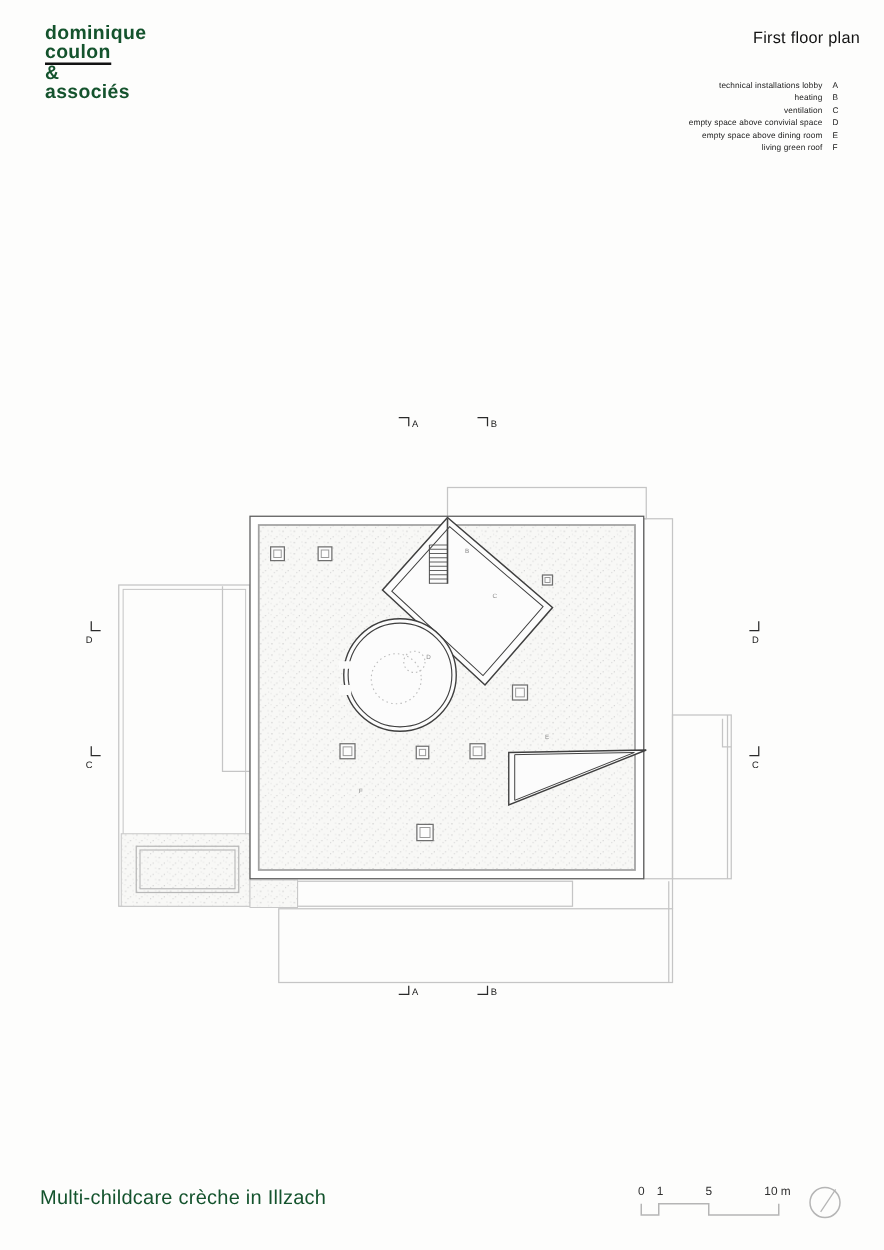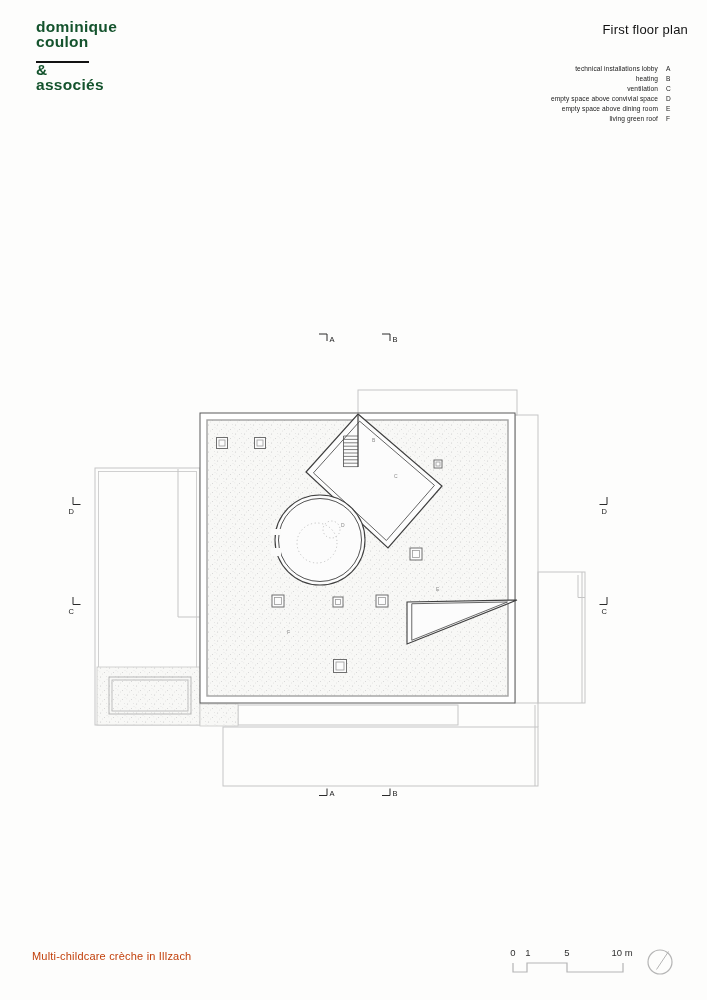--- a/index.html
+++ b/index.html
@@ -3,30 +3,30 @@
 <meta charset="utf-8">
 <style>
   html,body{margin:0;padding:0;}
   body{
     width:707px;height:1000px;position:relative;overflow:hidden;
     background:#fdfdfc;font-family:"Liberation Sans",sans-serif;color:#161616;
   }
   .abs{position:absolute;}
   
   .logo{left:36px;top:20px;font-weight:bold;font-size:15.5px;line-height:14.5px;letter-spacing:.3px;color:#14532d;}
-  .logo .ul{display:inline-block;border-bottom:2px solid #121212;padding-bottom:12px;}
+  .logo .ul{display:inline-block;border-bottom:2px solid #121212;padding-bottom:1px;}
   
   .hdr{right:19px;top:22px;text-align:right;}
   .hdr .ttl{font-size:13px;letter-spacing:.2px;color:#121212;}
   .legend{right:33px;top:64px;}
   .lrow{display:flex;justify-content:flex-end;align-items:baseline;gap:8px;
         font-size:6.6px;line-height:9.9px;color:#1a1a1a;letter-spacing:.1px;}
   .lkey{width:8px;text-align:left;}
   
-  .ftitle{left:32px;top:950px;font-size:11px;letter-spacing:.2px;color:#c2410c;}
+  .ftitle{left:32px;top:950px;font-size:16px;letter-spacing:.2px;color:#14532d;}
   svg text{font-family:"Liberation Sans",sans-serif;}
 </style>
 </head>
 <body>
 
 <div class="abs logo">
   <div>dominique</div>
   <div><span class="ul">coulon</span></div>
   <div>&amp;</div>
   <div>associés</div>

